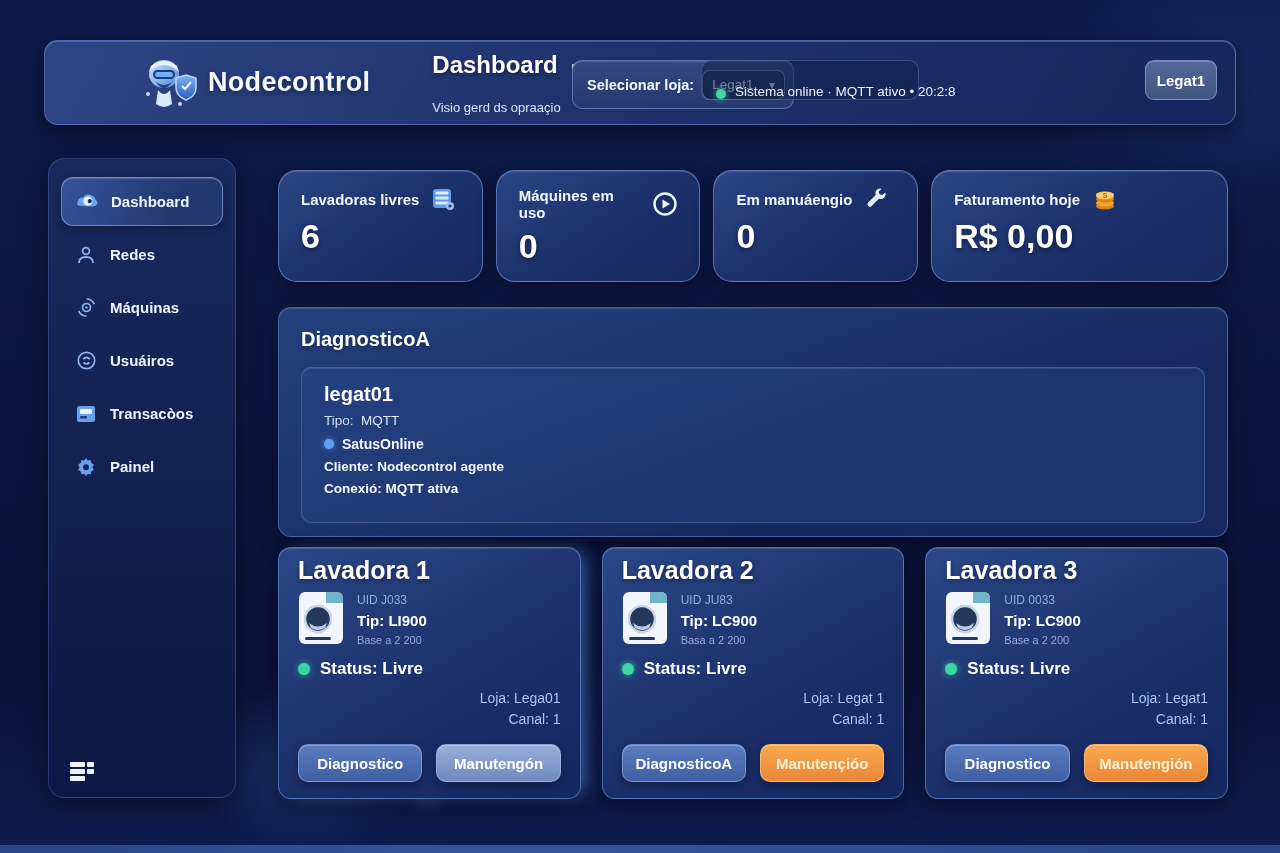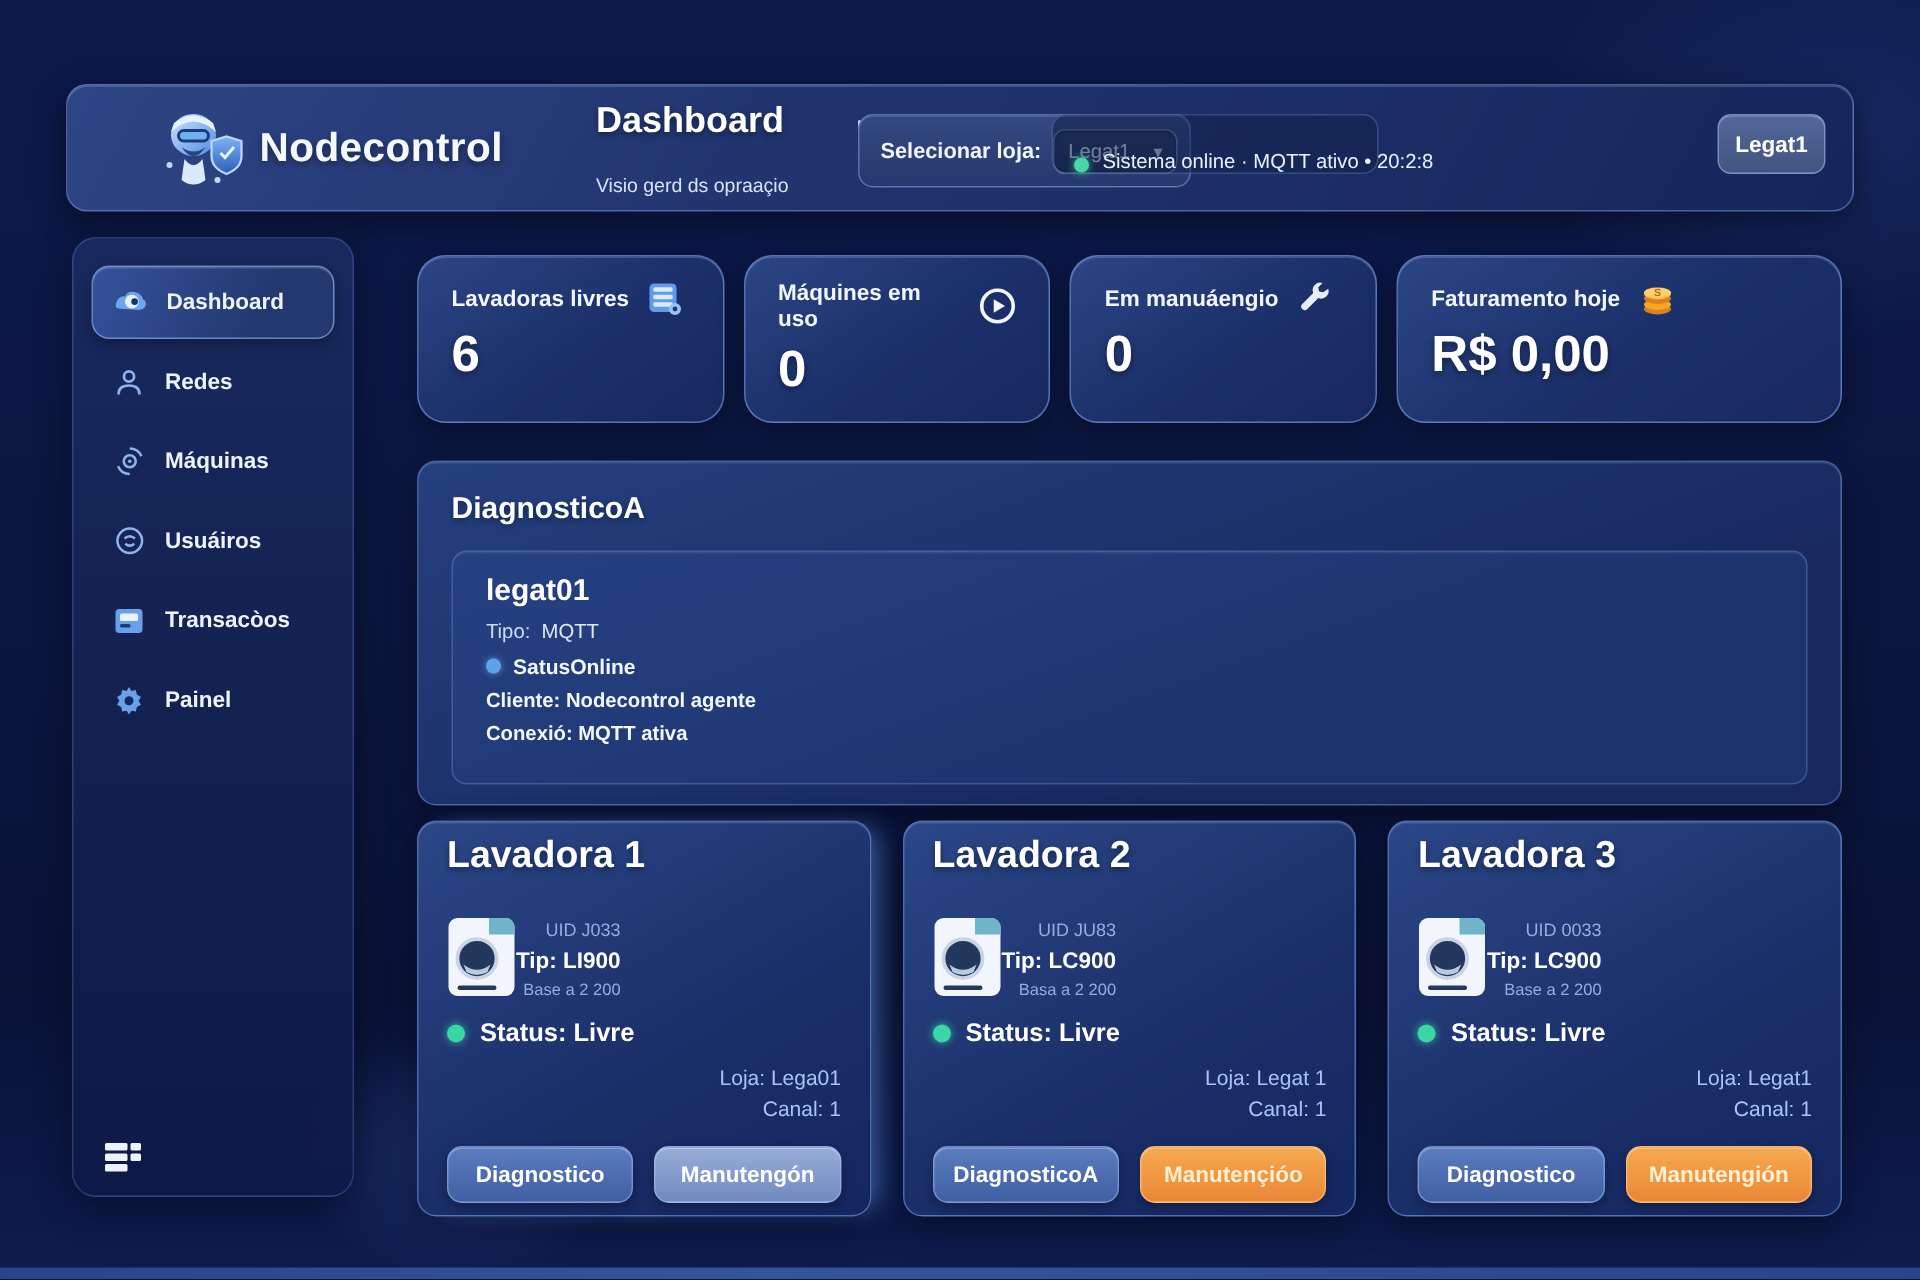--- a/index.html
+++ b/index.html
@@ -35,25 +35,25 @@
   }
   .glow{ position:absolute; border-radius:50%; pointer-events:none; }
   .glow.g1{ left:640px; top:662px; width:52px; height:52px; background:rgba(150,190,255,.55); filter:blur(9px); }
   .glow.g2{ left:1142px; top:688px; width:38px; height:38px; background:rgba(120,165,245,.28); filter:blur(10px); }
   .glow.g3{ left:414px; top:776px; width:28px; height:28px; background:rgba(120,165,245,.25); filter:blur(8px); }
   .bottom-strip{ position:absolute; left:0; bottom:0; width:100%; height:8px;
     background:linear-gradient(90deg,#2a478c,#35589f 40%,#2a478c); opacity:.95; }
 
   
   .header{
-    position:absolute; left:44px; top:56px; width:1192px; height:85px;
+    position:absolute; left:44px; top:40px; width:1192px; height:85px;
     border-radius:14px; border:1px solid rgba(135,165,235,.45);
     background:linear-gradient(120deg,#2e4585 0%, #21346e 40%, #16265c 100%);
     box-shadow:0 6px 22px rgba(0,0,0,.45), inset 0 1px 0 rgba(255,255,255,.18);
-    display:flex; align-items:center;
+    display:flex; align-items:center;padding-left:35px;
   }
   .brand{ display:flex; align-items:center; gap:10px; margin-left:60px; }
   .brand-name{ color:#f4f8ff; font-size:27px; font-weight:bold; letter-spacing:.3px;
     text-shadow:0 2px 5px rgba(0,0,0,.4); }
   .title-block{ margin-left:62px; }
   .page-title{ color:#ffffff; font-size:24px; font-weight:bold; text-shadow:0 2px 4px rgba(0,0,0,.4); }
   .page-subtitle{ color:#d9e4f8; font-size:13px; margin-top:21px; }
   .caret-mark{ position:absolute; left:527px; top:23px; width:2px; height:15px;
     background:rgba(255,255,255,.85); border-radius:1px; }
   .store-pill{
@@ -159,21 +159,21 @@
   }
   .machine-card{
     border-radius:13px; padding:8px 19px; position:relative;
     background:linear-gradient(150deg,#2b4787 0%, #1a2e68 60%, #152761 100%);
     border:1px solid rgba(125,165,240,.5);
     box-shadow:0 8px 22px rgba(0,0,0,.38), inset 0 1px 0 rgba(255,255,255,.14);
   }
   .machine-card.edge-glow{ box-shadow:10px 0 18px -6px rgba(100,160,255,.55),
     0 8px 22px rgba(0,0,0,.38), inset 0 1px 0 rgba(255,255,255,.14); }
   .machine-title{ color:#ffffff; font-size:25px; font-weight:bold; text-shadow:0 2px 4px rgba(0,0,0,.4); }
-  .machine-info{ display:flex; margin-top:26px; align-items:flex-start;text-align:right; }
+  .machine-info{ display:flex; gap:13px; margin-top:6px; align-items:flex-start; }
   .machine-texts{ padding-top:2px; }
   .machine-uid{ color:#93aede; font-size:12px; }
   .machine-tip{ color:#ffffff; font-size:15px; font-weight:bold; margin-top:5px; }
   .machine-base{ color:#93aede; font-size:11px; margin-top:5px; }
   .machine-status{ display:flex; align-items:center; gap:10px; margin-top:13px;
     color:#ffffff; font-size:17px; font-weight:bold; }
   .dot-free{ width:12px; height:12px; background:#3ad6a6; box-shadow:0 0 6px rgba(58,214,166,.8); }
   .machine-meta{ margin-top:9px; color:#a9c4f2; font-size:14px; line-height:1.5;text-align:right; }
   .machine-actions{ display:flex; gap:14px; margin-top:14px; }
   .btn{ flex:1; height:38px; border-radius:10px; border:1px solid rgba(170,200,250,.45);

